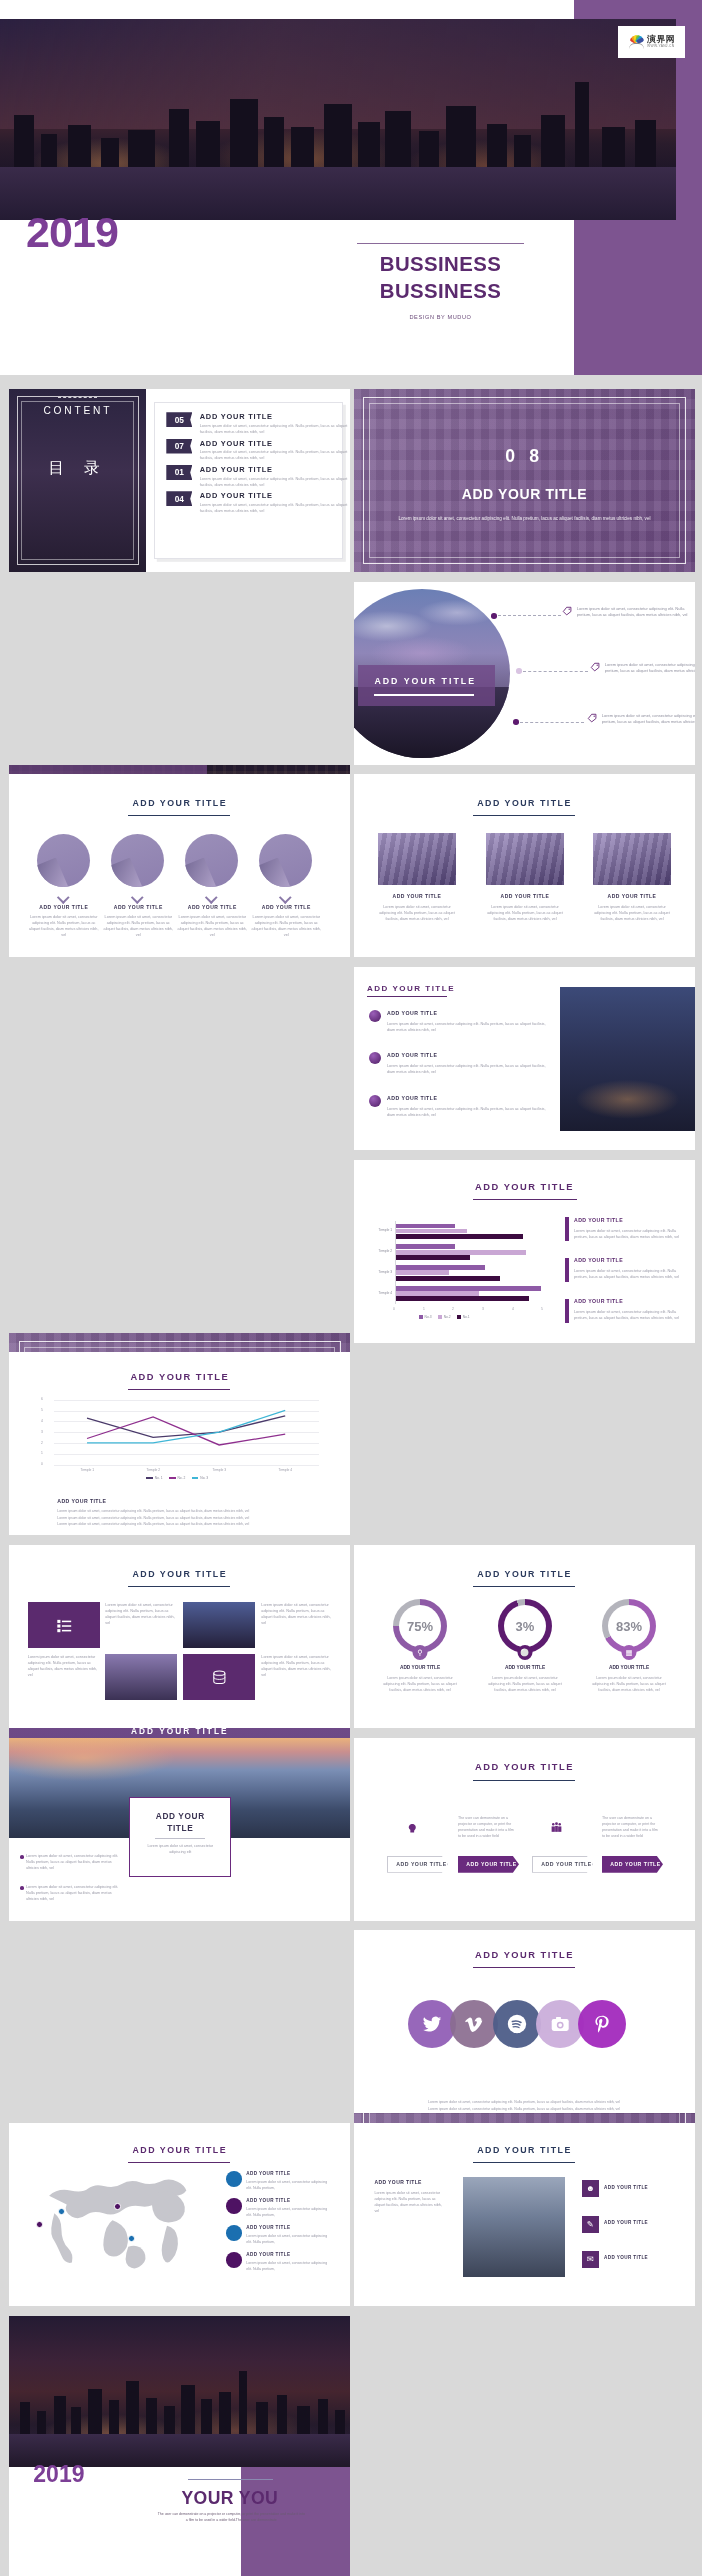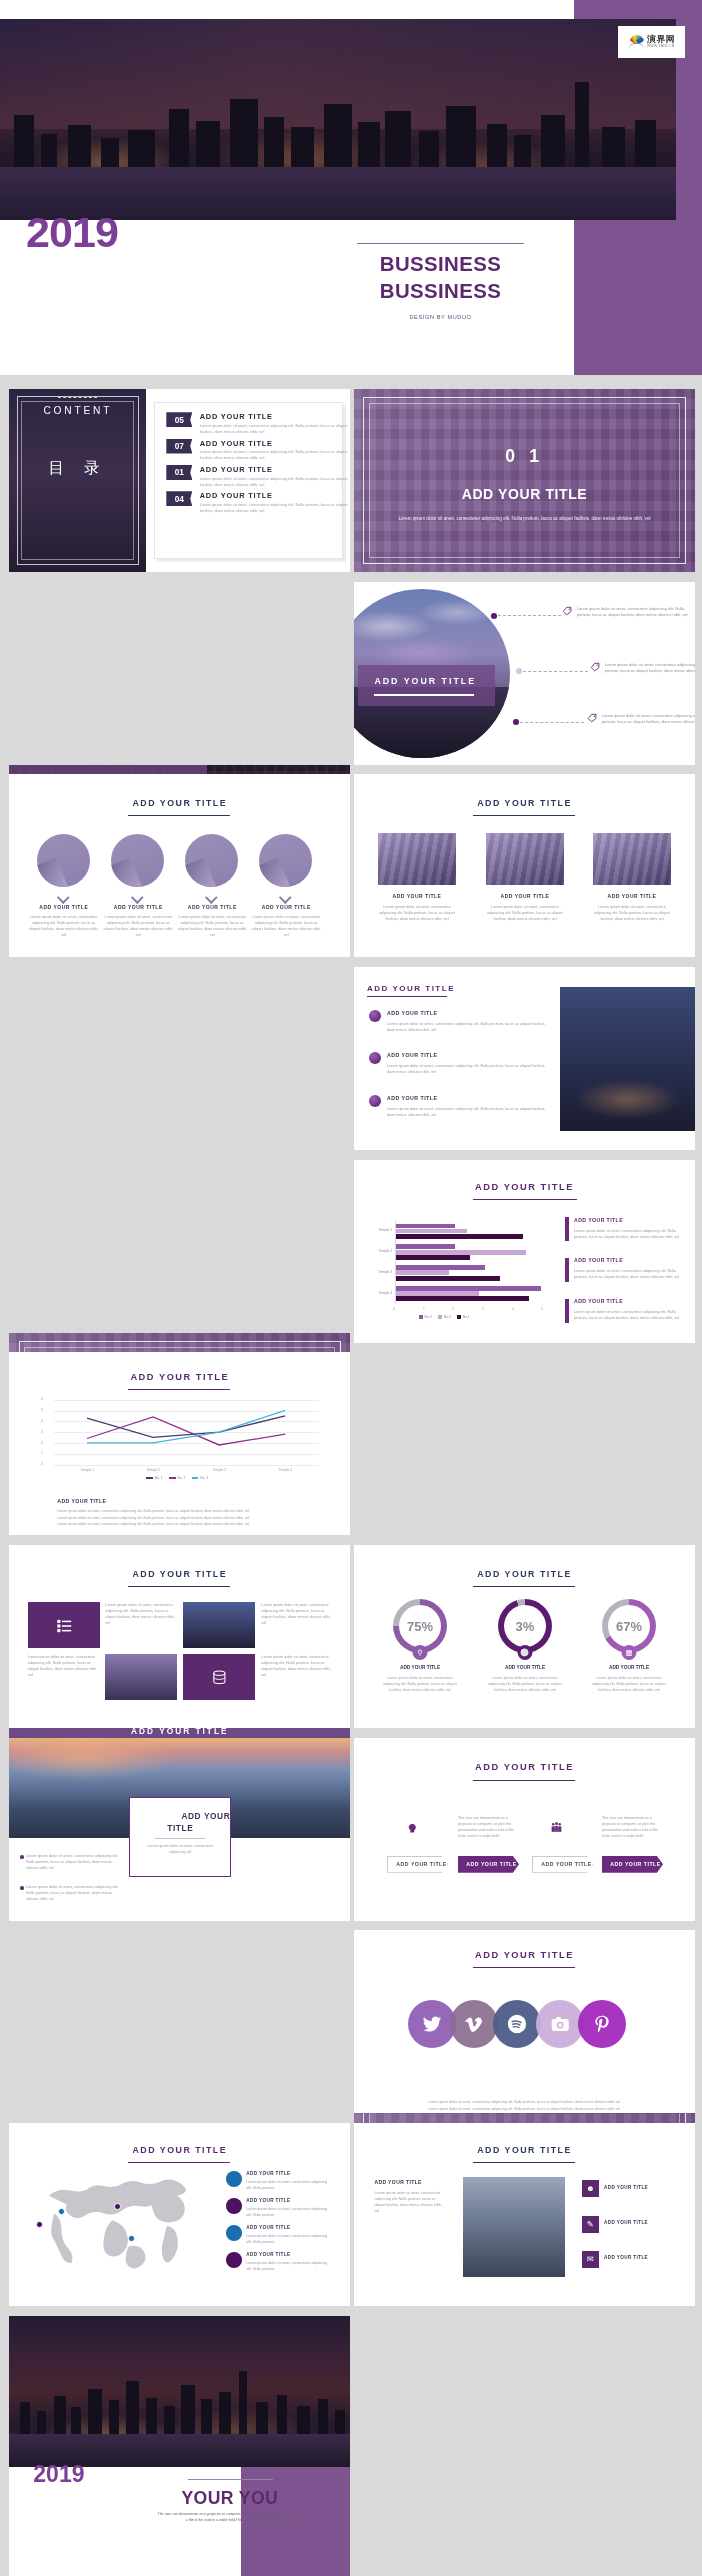--- a/index.html
+++ b/index.html
@@ -321,21 +321,21 @@
       <p>Lorem ipsum dolor sit amet, consectetur adipiscing elit. Nulla pretium, lacus ac aliquet facilisis, diam metus ultricies nibh, vel</p>
           </div>
     </div>
   </div>
 </div>
 
 <div class="slide sub divider" style="left:354px; top:389px;">
   <div class="glass"></div>
       <div class="fr1"></div>
       <div class="fr2"></div>
-  <div class="num">0 1</div>
+  <div class="num">0 8</div>
   <div class="ttl">ADD YOUR TITLE</div>
   <div class="sub2">Lorem ipsum dolor sit amet, consectetur adipiscing elit. Nulla pretium, lacus ac aliquet facilisis, diam metus ultricies nibh, vel</div>
 </div>
 
 <div class="slide sub s4" style="left:9.3px; top:582px;">
   <div class="bgimg"></div>
   <div class="veil"></div>
   <h3>ADD YOUR TITLE</h3>
   <div class="rl"></div>
   <p style="top:54px">Lorem ipsum dolor sit amet, consectetur adipiscing elit. Nulla pretium, lacus ac aliquet facilisis, diam metus ultricies nibh, vel</p>
@@ -663,34 +663,34 @@
   <div style="position:absolute;left:26px;top:131px;width:80px;text-align:center;font-size:3.7px;color:#9a9aa8;line-height:1.6;">Lorem ipsum dolor sit amet, consectetur adipiscing elit. Nulla pretium, lacus ac aliquet facilisis, diam metus ultricies nibh, vel</div>
 
   <div class="ring" style="left:144px; top:54px; background:conic-gradient(#5d1b6f 0 95%, #b4b4bc 95% 100%);">
     <div class="inner">3%</div>
     <div class="badge" style="background:#5d1b6f;">⚪</div>
   </div>
   <div style="position:absolute;left:131px;top:120px;width:80px;text-align:center;font-size:4.8px;font-weight:bold;color:#3a3352;">ADD YOUR TITLE</div>
   <div style="position:absolute;left:131px;top:131px;width:80px;text-align:center;font-size:3.7px;color:#9a9aa8;line-height:1.6;">Lorem ipsum dolor sit amet, consectetur adipiscing elit. Nulla pretium, lacus ac aliquet facilisis, diam metus ultricies nibh, vel</div>
 
   <div class="ring" style="left:248px; top:54px; background:conic-gradient(#a05cb4 0 67%, #b4b4bc 67% 100%);">
-    <div class="inner">67%</div>
+    <div class="inner">83%</div>
     <div class="badge" style="background:#a05cb4;">▦</div>
   </div>
   <div style="position:absolute;left:235px;top:120px;width:80px;text-align:center;font-size:4.8px;font-weight:bold;color:#3a3352;">ADD YOUR TITLE</div>
   <div style="position:absolute;left:235px;top:131px;width:80px;text-align:center;font-size:3.7px;color:#9a9aa8;line-height:1.6;">Lorem ipsum dolor sit amet, consectetur adipiscing elit. Nulla pretium, lacus ac aliquet facilisis, diam metus ultricies nibh, vel</div>
 </div>
 
 <div class="slide sub" style="left:9.3px; top:1738px;">
   <div style="position:absolute;left:0;top:0;width:100%;height:100px;overflow:hidden;
      background:
        radial-gradient(ellipse 130px 33px at 22% 20%, rgba(255,180,120,.55), transparent 70%),
        linear-gradient(180deg,#e9b27c 0%, #c98f8f 14%, #7b8fb5 32%, #5b6d92 52%, #3c4b6a 72%, #2a3349 100%);"></div>
   <div style="position:absolute;left:120px;top:59px;width:102px;height:80px;border:1.4px solid #6a2a7e;background:#fff;">
-    <div style="position:absolute;left:0;right:0;top:13px;text-align:right;font-size:8.3px;font-weight:bold;color:#3a3352;letter-spacing:0.6px;">ADD YOUR</div>
+    <div style="position:absolute;left:0;right:0;top:13px;text-align:center;font-size:8.3px;font-weight:bold;color:#3a3352;letter-spacing:0.6px;">ADD YOUR</div>
     <div style="position:absolute;left:0;right:0;top:25px;text-align:center;font-size:8.3px;font-weight:bold;color:#3a3352;letter-spacing:0.6px;">TITLE</div>
     <div style="position:absolute;left:50%;transform:translateX(-50%);top:40px;width:50px;height:0.9px;background:#c0c0cc;"></div>
     <div style="position:absolute;left:13px;right:13px;top:46px;text-align:center;font-size:3.7px;color:#9a9aa8;line-height:1.6;">Lorem ipsum dolor sit amet, consectetur adipiscing elit</div>
   </div>
   <div style="position:absolute;left:16.7px;top:115px;width:93px;font-size:3.8px;color:#9a9aa8;line-height:1.6;">Lorem ipsum dolor sit amet, consectetur adipiscing elit. Nulla pretium, lacus ac aliquet facilisis, diam metus ultricies nibh, vel</div>
   <div style="position:absolute;left:11px;top:117px;width:3.7px;height:3.7px;background:#6a2a7e;border-radius:50%;"></div>
   <div style="position:absolute;left:16.7px;top:146px;width:93px;font-size:3.8px;color:#9a9aa8;line-height:1.6;">Lorem ipsum dolor sit amet, consectetur adipiscing elit. Nulla pretium, lacus ac aliquet facilisis, diam metus ultricies nibh, vel</div>
   <div style="position:absolute;left:11px;top:148px;width:3.7px;height:3.7px;background:#6a2a7e;border-radius:50%;"></div>
 </div>
 

